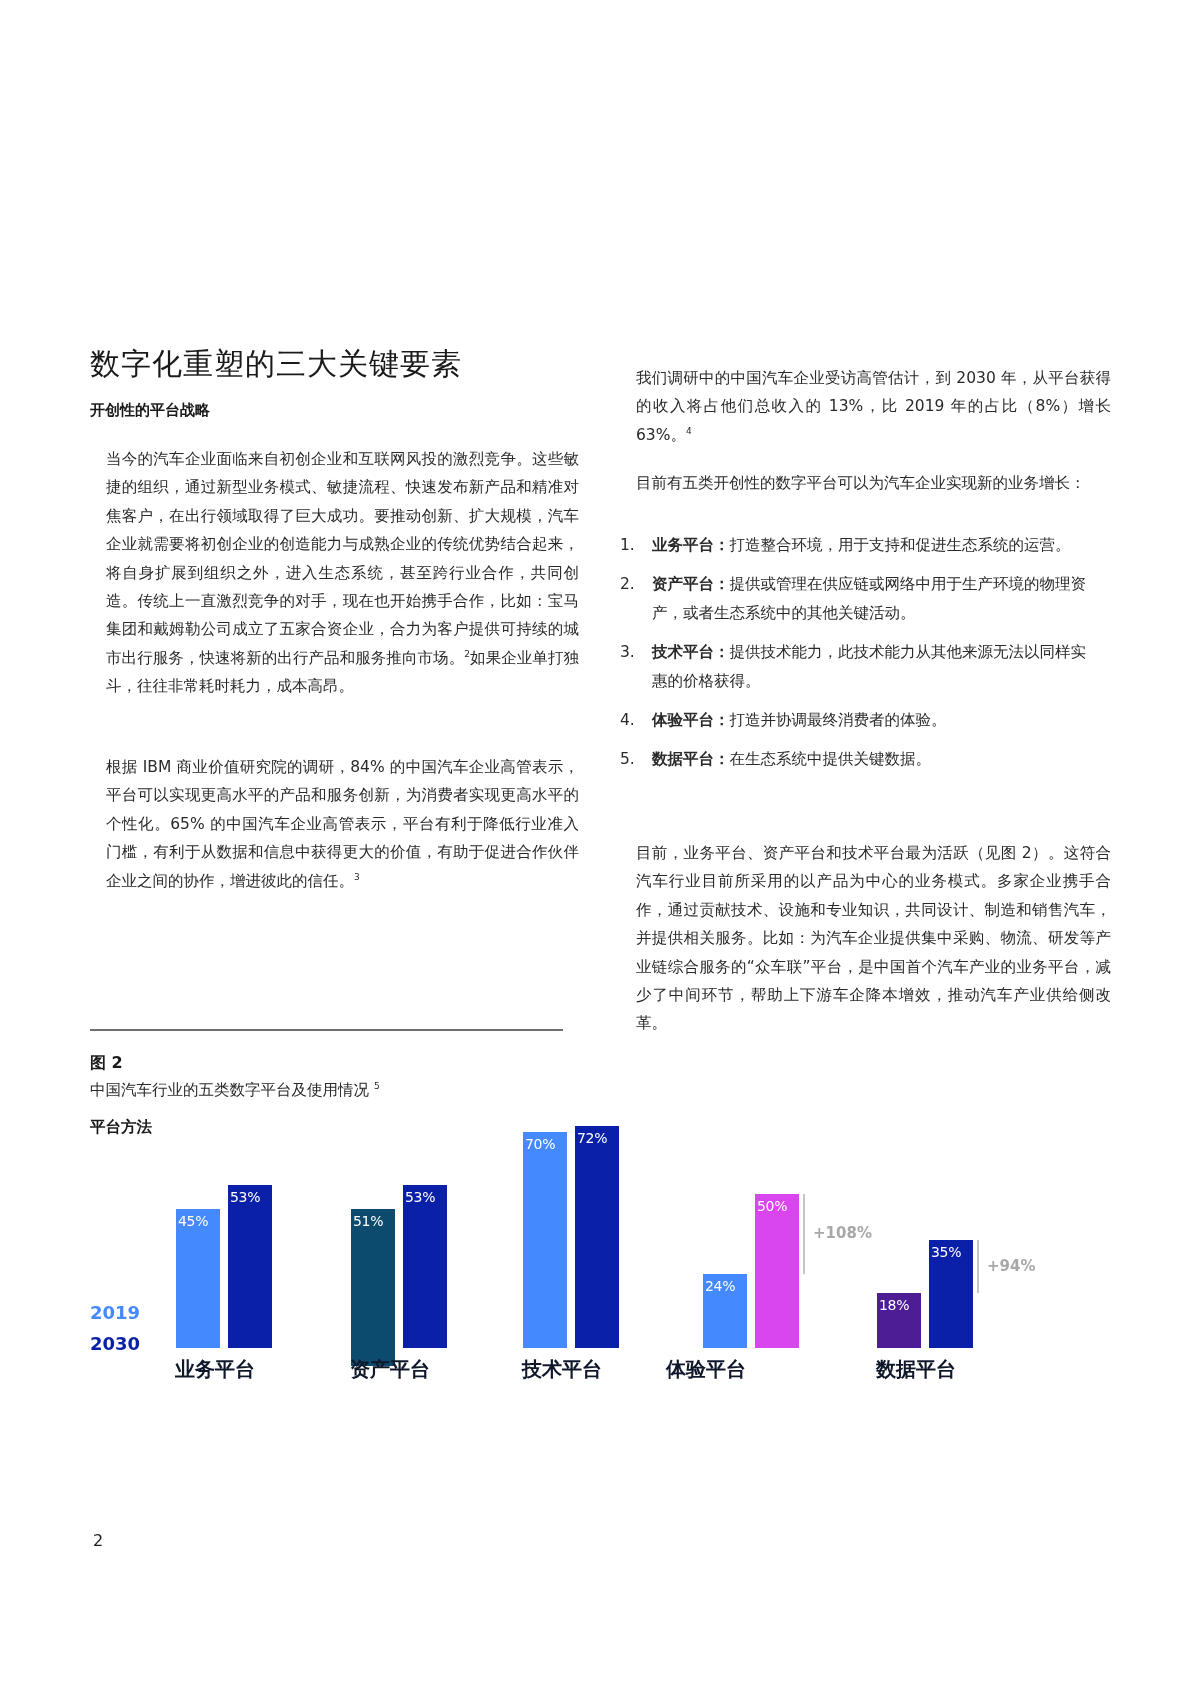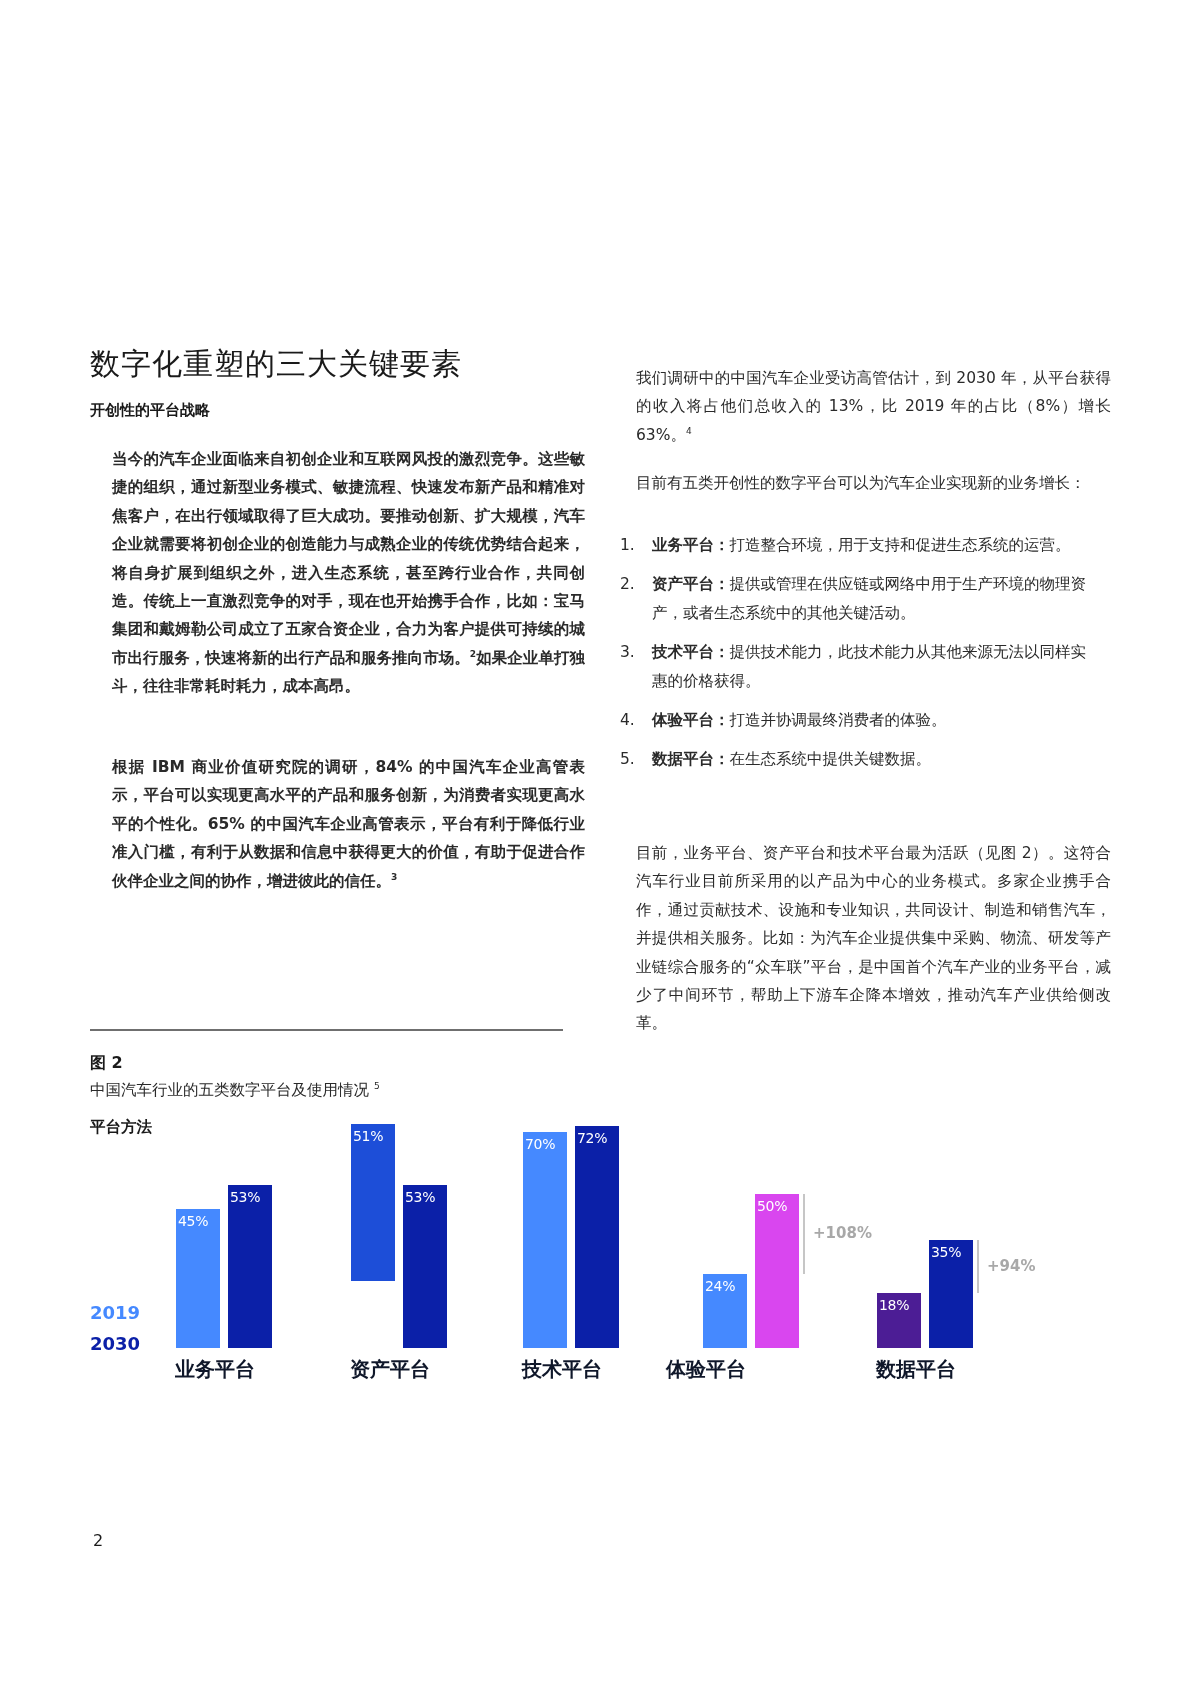--- a/index.html
+++ b/index.html
@@ -2,21 +2,21 @@
 <html><head>
 <meta charset="utf-8">
 <style>
   html, body { margin: 0; padding: 0; background: #ffffff; }
   body { width: 1200px; height: 1698px; position: relative; overflow: hidden;
          font-family: "DejaVu Sans", "Liberation Sans", sans-serif; color: #262626; }
   .abs { position: absolute; }
   .page-title { left: 90px; top: 344px; font-size: 30px; font-weight: normal; color: #1a1a1a; letter-spacing: 1px; margin: 0; white-space: nowrap; }
   .subhead { left: 90px; top: 401px; font-size: 15px; font-weight: bold; color: #1a1a1a; font-family: "DejaVu Serif", "Liberation Serif", serif; }
   .para { font-size: 15.5px; line-height: 28.4px; color: #2a2a2a; margin: 16px; text-align: justify; text-justify: inter-ideograph; }
-  .col-left { left: 96px; width: 473px; font-weight: bold; }
+  .col-left { left: 90px; width: 473px; }
   .col-right { left: 620px; width: 475px; }
   sup { font-size: 9px; vertical-align: super; line-height: 0; }
   .list { left: 620px; width: 475px; margin: 0; padding: 0; list-style: none; }
   .list li { position: relative; padding-left: 32px; font-size: 15.5px; line-height: 28.4px; color: #2a2a2a; margin-bottom: 11px; }
   .list li .num { position: absolute; left: 0; top: 0; }
   .list li .term { font-weight: bold; font-family: "DejaVu Serif", "Liberation Serif", serif; }
   .divider { left: 90px; top: 1029px; width: 473px; height: 2px; background: #6f6f6f; }
   .fig-label { left: 90px; top: 1053px; font-size: 16px; font-weight: bold; color: #1a1a1a; }
   .fig-title { left: 90px; top: 1080px; font-size: 15.5px; color: #2a2a2a; }
   .fig-sub { left: 90px; top: 1117px; font-size: 15.5px; font-weight: bold; color: #1a1a1a; font-family: "DejaVu Serif", "Liberation Serif", serif; }
@@ -61,21 +61,21 @@
 <div class="abs legend" style="top:1333px; color:#0b20a8;">2030</div>
 
 <div id="chart">
     <div class="bar" style="left: 176px; top: 1209px; height: 139px; background: rgb(69, 137, 255);">
       <span class="bar-label">45%</span>
     </div>
     <div class="bar" style="left: 228px; top: 1185px; height: 163px; background: rgb(11, 32, 168);">
       <span class="bar-label">53%</span>
     </div>
     <div class="cat-label" style="left: 175px;">业务平台</div>
-    <div class="bar" style="left: 351px; top: 1124px; height: 157px; background: #1d4ed8; text-decoration: underline;">
+    <div class="bar" style="left: 351px; top: 1209px; height: 157px; background: #0c4a6e; text-decoration: underline;">
       <span class="bar-label">51%</span>
     </div>
     <div class="bar" style="left: 403px; top: 1185px; height: 163px; background: rgb(11, 32, 168);">
       <span class="bar-label">53%</span>
     </div>
     <div class="cat-label" style="left: 350px;">资产平台</div>
     <div class="bar" style="left: 523px; top: 1132px; height: 216px; background: rgb(69, 137, 255);">
       <span class="bar-label">70%</span>
     </div>
     <div class="bar" style="left: 575px; top: 1126px; height: 222px; background: rgb(11, 32, 168);">

